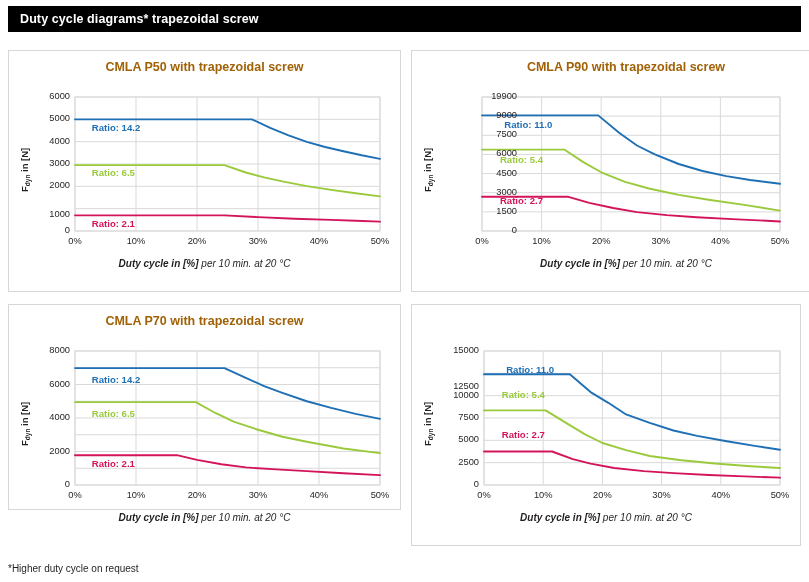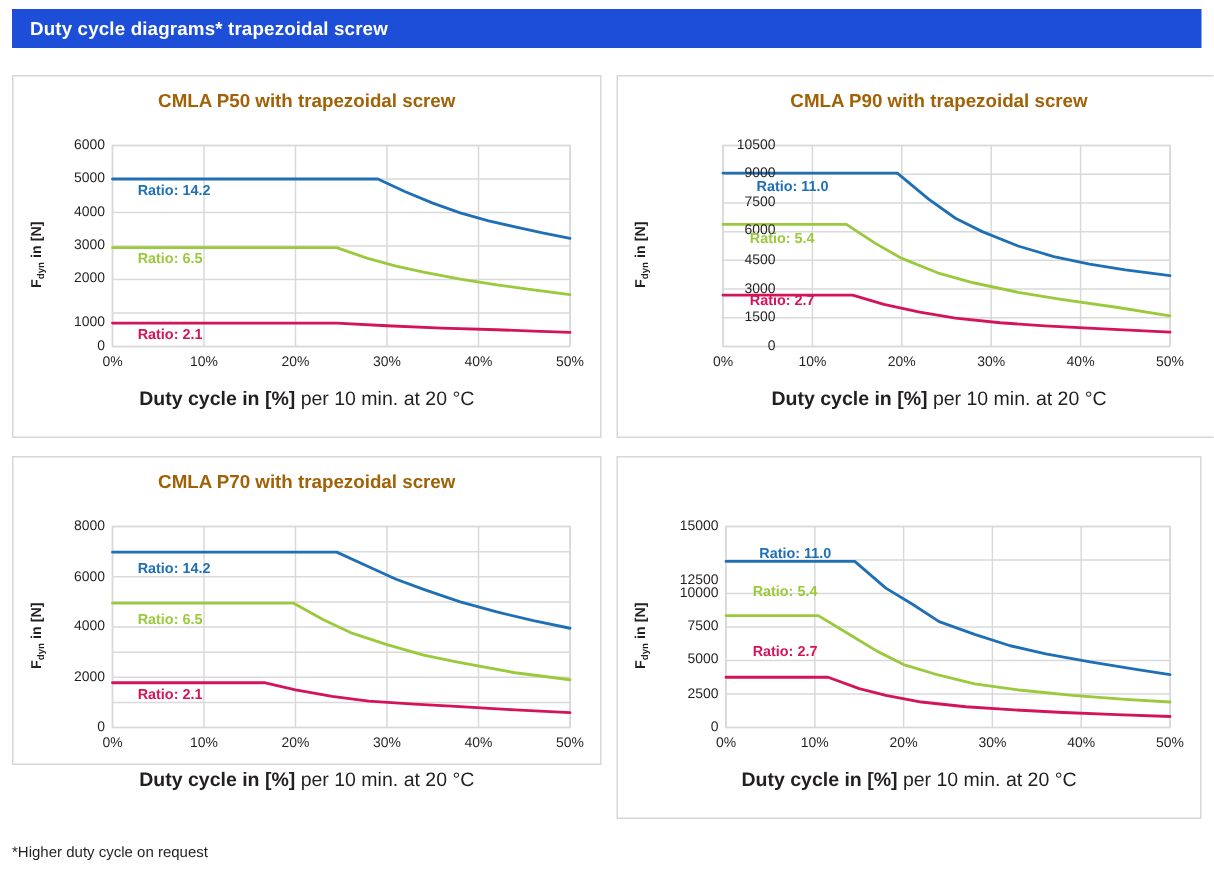--- a/index.html
+++ b/index.html
@@ -9,21 +9,21 @@
     font-family:"Liberation Sans","DejaVu Sans",sans-serif;
     color:#231f20;
     overflow:hidden;
   }
   .page{position:relative;width:809px;height:582px;}
 
   
   .header-bar{
     position:absolute;left:8px;top:6px;
     width:793px;height:26px;
-    background:#1d4ed8;
+    background:#000000;
     display:flex;align-items:center;
   }
   .header-title{
     color:#ffffff;
     font-size:12.5px;
     font-weight:bold;
     letter-spacing:.1px;
     padding-left:12px;
     white-space:nowrap;
   }
@@ -57,22 +57,23 @@
     font-size:9.5px;font-weight:bold;color:#231f20;
     transform:rotate(-90deg);
     transform-origin:left top;
     white-space:nowrap;
   }
   .axis-y-title sub{font-size:6.5px;vertical-align:baseline;position:relative;top:2px;}
 
   .axis-x-title{
     position:absolute;left:0;right:0;
     text-align:center;
-    font-size:13px;color:#231f20;
-    white-space:nowrap;
+    font-size:10px;color:#231f20;
+    white-space:nowrap;
+    font-style:italic;
   }
   .axis-x-title b{font-weight:bold;}
 
   .tick-y{
     position:absolute;
     font-size:9.3px;color:#231f20;
     text-align:right;
     white-space:nowrap;
   }
   .tick-x{
@@ -168,21 +169,21 @@
           <polyline points="70,98.57904761904761 152.248,98.57904761904761 171.32,111.08571428571429 189.2,121.29523809523809 213.04,130.86666666666667 236.88000000000002,137.50285714285715 266.68,143.88380952380953 296.48,148.73333333333335 332.24,153.83809523809524 368,159.58095238095237" fill="none" stroke="#9ACA3C" stroke-width="1.9" stroke-linejoin="round" stroke-linecap="round"></polyline>
           <polyline points="70,145.79809523809524 156.42,145.79809523809524 177.28,151.92380952380952 201.12,157.02857142857144 224.96,161.11238095238096 254.76,164.1752380952381 284.56,166.21714285714285 320.32,168.13142857142856 368,170.42857142857142" fill="none" stroke="#D4145A" stroke-width="1.9" stroke-linejoin="round" stroke-linecap="round"></polyline>
         </svg>
         <div class="tick-y" style="right: 323px; top: 174px;">0</div>
         <div class="tick-y" style="right: 323px; top: 154.857px;">1500</div>
         <div class="tick-y" style="right: 323px; top: 135.714px;">3000</div>
         <div class="tick-y" style="right: 323px; top: 116.571px;">4500</div>
         <div class="tick-y" style="right: 323px; top: 97.4286px;">6000</div>
         <div class="tick-y" style="right: 323px; top: 78.2857px;">7500</div>
         <div class="tick-y" style="right: 323px; top: 59.1429px;">9000</div>
-        <div class="tick-y" style="right: 323px; top: 40px;">10500</div>
+        <div class="tick-y" style="right: 323px; top: 40px;">19900</div>
         <div class="tick-x" style="left: 50px; width: 40px; top: 185px;">0%</div>
         <div class="tick-x" style="left: 109.6px; width: 40px; top: 185px;">10%</div>
         <div class="tick-x" style="left: 169.2px; width: 40px; top: 185px;">20%</div>
         <div class="tick-x" style="left: 228.8px; width: 40px; top: 185px;">30%</div>
         <div class="tick-x" style="left: 288.4px; width: 40px; top: 185px;">40%</div>
         <div class="tick-x" style="left: 348px; width: 40px; top: 185px;">50%</div>
         <div class="axis-y-title" style="left: 10px; top: 141px;">F<sub>dyn</sub> in [N]</div>
         <div class="axis-x-title" style="top: 207px;"><b>Duty cycle in [%]</b> per 10 min. at 20 °C</div>
         <div class="series-label" style="color: rgb(31, 111, 181); left: 92.35px; top: 68.11px;">Ratio: 11.0</div>
         <div class="series-label" style="color: rgb(154, 202, 60); left: 87.88px; top: 102.95px;">Ratio: 5.4</div>

